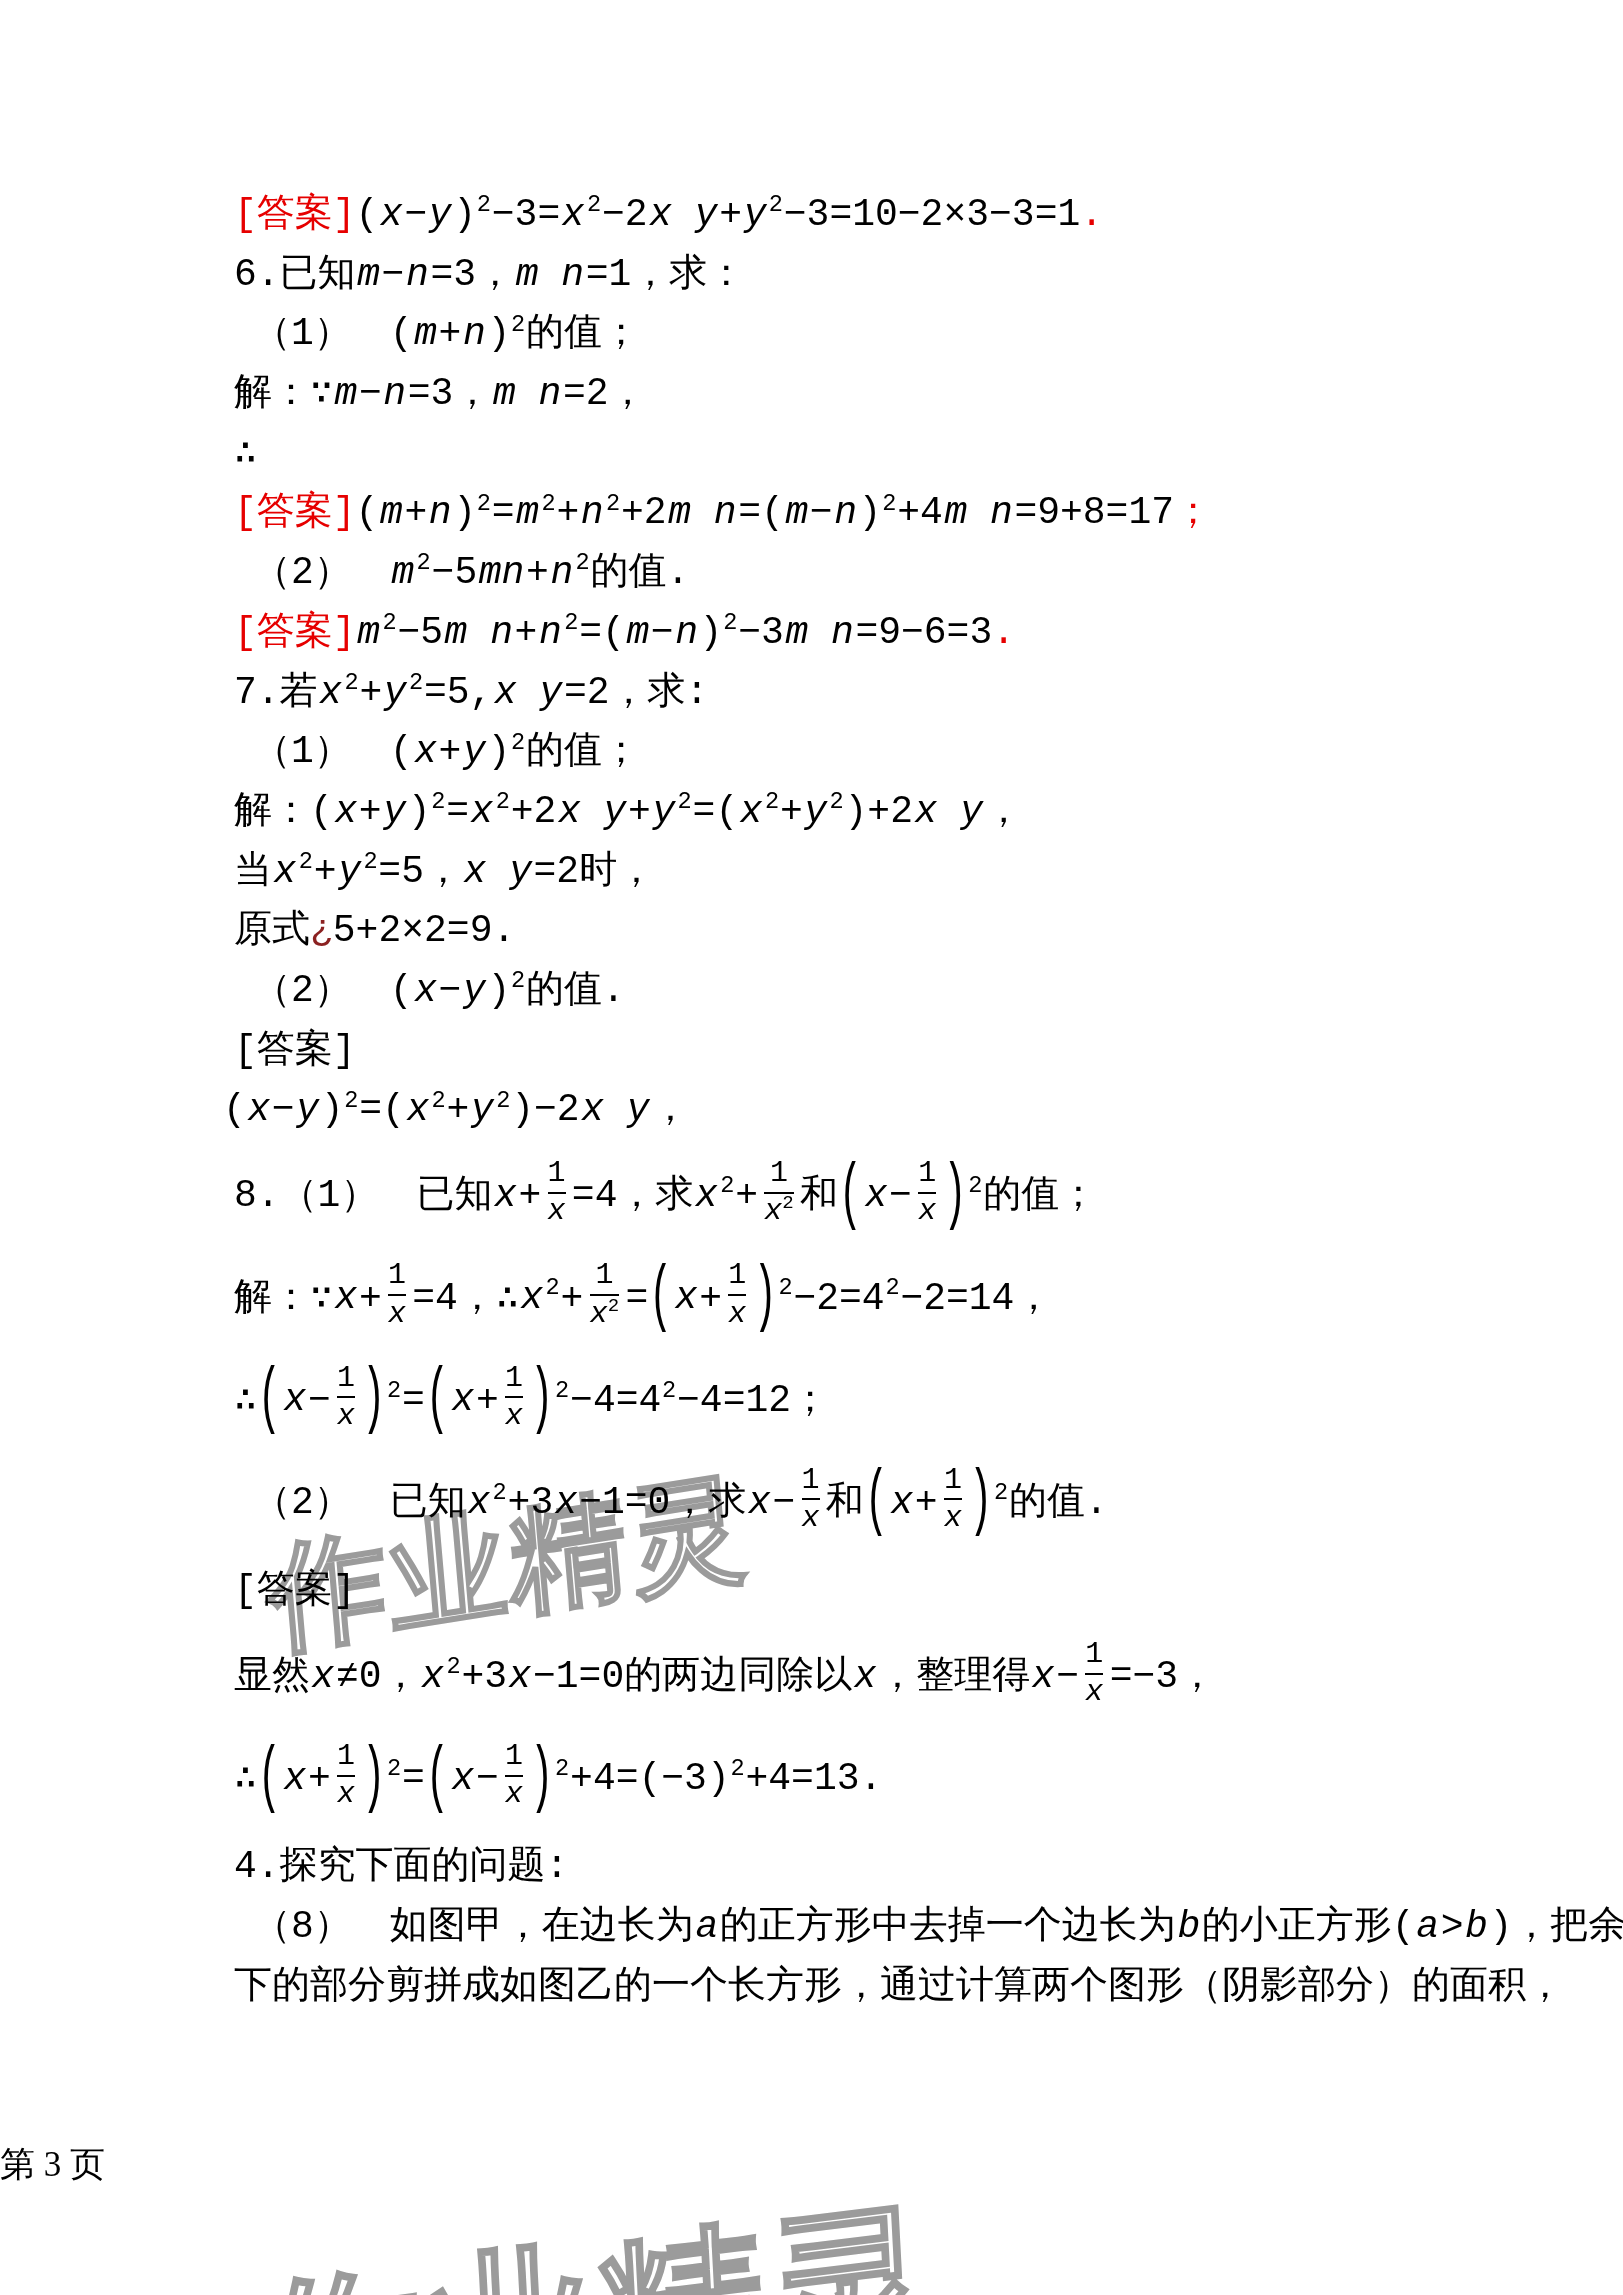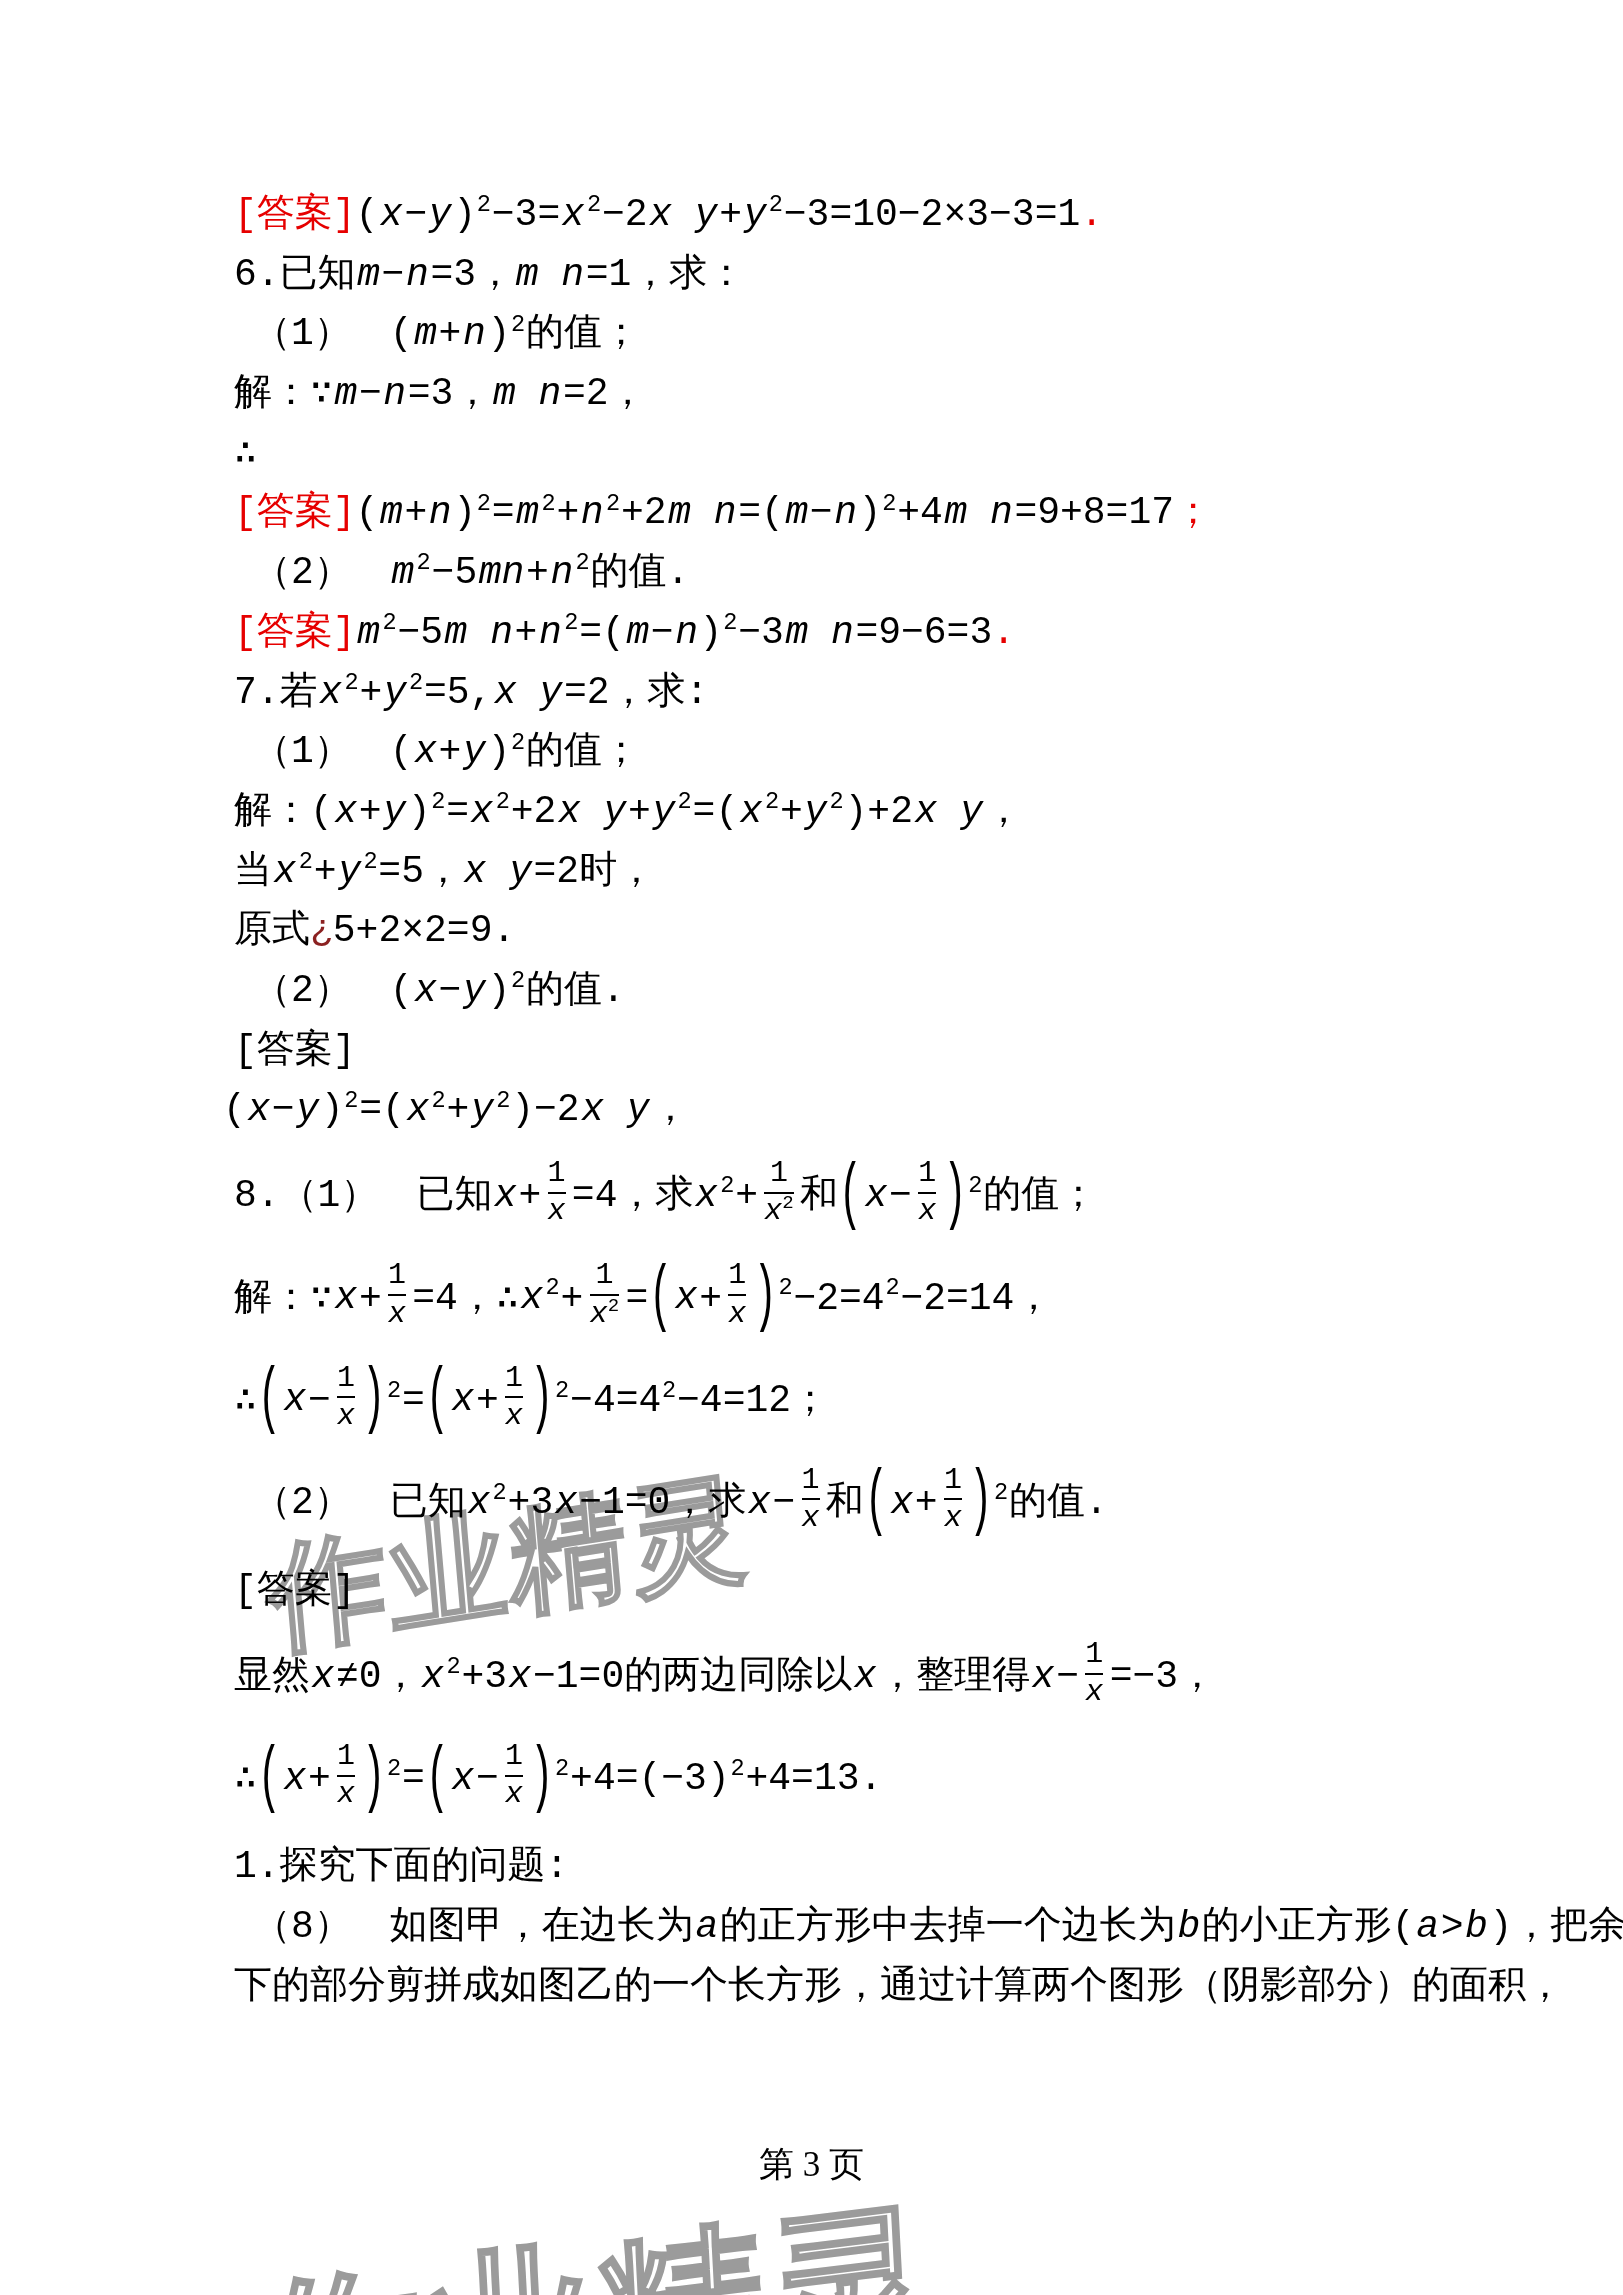--- a/index.html
+++ b/index.html
@@ -30,21 +30,21 @@
   .frac .den{display:block;font-size:30px;line-height:33px}
   .frac .dent{font-style:italic}
   .frac sup.dsup{font-size:19px;line-height:0;vertical-align:super;font-style:normal}
   .watermark{
     position:absolute;z-index:1;white-space:nowrap;
     font-family:"Liberation Sans","DejaVu Sans",sans-serif;font-weight:bold;
     color:transparent;-webkit-text-stroke:2.4px #9b9b9b;letter-spacing:3.1px;
   }
   .wm-mid{left:267px;top:1484px;font-size:118px;transform:rotate(-9deg) skewX(-4deg)}
   .wm-bottom{left:251px;top:2208px;font-size:169px;transform:rotate(-7deg) skewX(-4deg)}
-  .footer{position:absolute;top:2141px;left:0;width:100%;text-align:center;
+  .footer{position:absolute;top:2141px;left:0;width:100%;
           font-size:35px;z-index:2}
 </style>
 </head>
 <body>
 
 <div class="page">
   <div class="watermark wm-mid">作业精灵</div>
   <div class="watermark wm-bottom">作业精灵</div>
   <div class="content" id="content">
       <p class="line"><span class="red">[答案]</span><span class="t">(</span><span class="it">x</span><span class="t">−</span><span class="it">y</span><span class="t">)</span><sup class="sup">2</sup><span class="t">−3=</span><span class="it">x</span><sup class="sup">2</sup><span class="t">−2</span><span class="it">x y</span><span class="t">+</span><span class="it">y</span><sup class="sup">2</sup><span class="t">−3=10−2×3−3=1</span><span class="red">.</span></p>
@@ -63,19 +63,19 @@
       <p class="line indent"><span class="t">（2）　(</span><span class="it">x</span><span class="t">−</span><span class="it">y</span><span class="t">)</span><sup class="sup">2</sup><span class="t">的值.</span></p>
       <p class="line"><span class="t">[答案]</span></p>
       <p class="line outdent"><span class="t">(</span><span class="it">x</span><span class="t">−</span><span class="it">y</span><span class="t">)</span><sup class="sup">2</sup><span class="t">=(</span><span class="it">x</span><sup class="sup">2</sup><span class="t">+</span><span class="it">y</span><sup class="sup">2</sup><span class="t">)−2</span><span class="it">x y</span><span class="t">，</span></p>
       <p class="line tall"><span class="t">8.（1）　已知</span><span class="it">x</span><span class="t">+</span><span class="frac"><span class="num">1</span><span class="bar"></span><span class="den"><span class="dent">x</span></span></span><span class="t">=4，求</span><span class="it">x</span><sup class="sup">2</sup><span class="t">+</span><span class="frac"><span class="num">1</span><span class="bar"></span><span class="den"><span class="dent">x</span><sup class="dsup">2</sup></span></span><span class="t">和</span><span class="big">(</span><span class="it">x</span><span class="t">−</span><span class="frac"><span class="num">1</span><span class="bar"></span><span class="den"><span class="dent">x</span></span></span><span class="big">)</span><sup class="sup">2</sup><span class="t">的值；</span></p>
       <p class="line tall"><span class="t">解：∵</span><span class="it">x</span><span class="t">+</span><span class="frac"><span class="num">1</span><span class="bar"></span><span class="den"><span class="dent">x</span></span></span><span class="t">=4，∴</span><span class="it">x</span><sup class="sup">2</sup><span class="t">+</span><span class="frac"><span class="num">1</span><span class="bar"></span><span class="den"><span class="dent">x</span><sup class="dsup">2</sup></span></span><span class="t">=</span><span class="big">(</span><span class="it">x</span><span class="t">+</span><span class="frac"><span class="num">1</span><span class="bar"></span><span class="den"><span class="dent">x</span></span></span><span class="big">)</span><sup class="sup">2</sup><span class="t">−2=4</span><sup class="sup">2</sup><span class="t">−2=14，</span></p>
       <p class="line tall"><span class="t">∴</span><span class="big">(</span><span class="it">x</span><span class="t">−</span><span class="frac"><span class="num">1</span><span class="bar"></span><span class="den"><span class="dent">x</span></span></span><span class="big">)</span><sup class="sup">2</sup><span class="t">=</span><span class="big">(</span><span class="it">x</span><span class="t">+</span><span class="frac"><span class="num">1</span><span class="bar"></span><span class="den"><span class="dent">x</span></span></span><span class="big">)</span><sup class="sup">2</sup><span class="t">−4=4</span><sup class="sup">2</sup><span class="t">−4=12；</span></p>
       <p class="line tall indent"><span class="t">（2）　已知</span><span class="it">x</span><sup class="sup">2</sup><span class="t">+3</span><span class="it">x</span><span class="t">−1=0，求</span><span class="it">x</span><span class="t">−</span><span class="frac"><span class="num">1</span><span class="bar"></span><span class="den"><span class="dent">x</span></span></span><span class="t">和</span><span class="big">(</span><span class="it">x</span><span class="t">+</span><span class="frac"><span class="num">1</span><span class="bar"></span><span class="den"><span class="dent">x</span></span></span><span class="big">)</span><sup class="sup">2</sup><span class="t">的值.</span></p>
       <p class="line"><span class="t">[答案]</span></p>
       <p class="line tall"><span class="t">显然</span><span class="it">x</span><span class="t">≠0，</span><span class="it">x</span><sup class="sup">2</sup><span class="t">+3</span><span class="it">x</span><span class="t">−1=0的两边同除以</span><span class="it">x</span><span class="t">，整理得</span><span class="it">x</span><span class="t">−</span><span class="frac"><span class="num">1</span><span class="bar"></span><span class="den"><span class="dent">x</span></span></span><span class="t">=−3，</span></p>
       <p class="line tall"><span class="t">∴</span><span class="big">(</span><span class="it">x</span><span class="t">+</span><span class="frac"><span class="num">1</span><span class="bar"></span><span class="den"><span class="dent">x</span></span></span><span class="big">)</span><sup class="sup">2</sup><span class="t">=</span><span class="big">(</span><span class="it">x</span><span class="t">−</span><span class="frac"><span class="num">1</span><span class="bar"></span><span class="den"><span class="dent">x</span></span></span><span class="big">)</span><sup class="sup">2</sup><span class="t">+4=(−3)</span><sup class="sup">2</sup><span class="t">+4=13.</span></p>
-      <p class="line"><span class="t">1.探究下面的问题:</span></p>
+      <p class="line"><span class="t">4.探究下面的问题:</span></p>
       <p class="line indent"><span class="t">（8）　如图甲，在边长为</span><span class="it">a</span><span class="t">的正方形中去掉一个边长为</span><span class="it">b</span><span class="t">的小正方形(</span><span class="it">a</span><span class="t">&gt;</span><span class="it">b</span><span class="t">)，把余</span></p>
       <p class="line"><span class="t">下的部分剪拼成如图乙的一个长方形，通过计算两个图形（阴影部分）的面积，</span></p>
     </div>
   <div class="footer">第 3 页</div>
 </div>
 
 
 </body></html>

